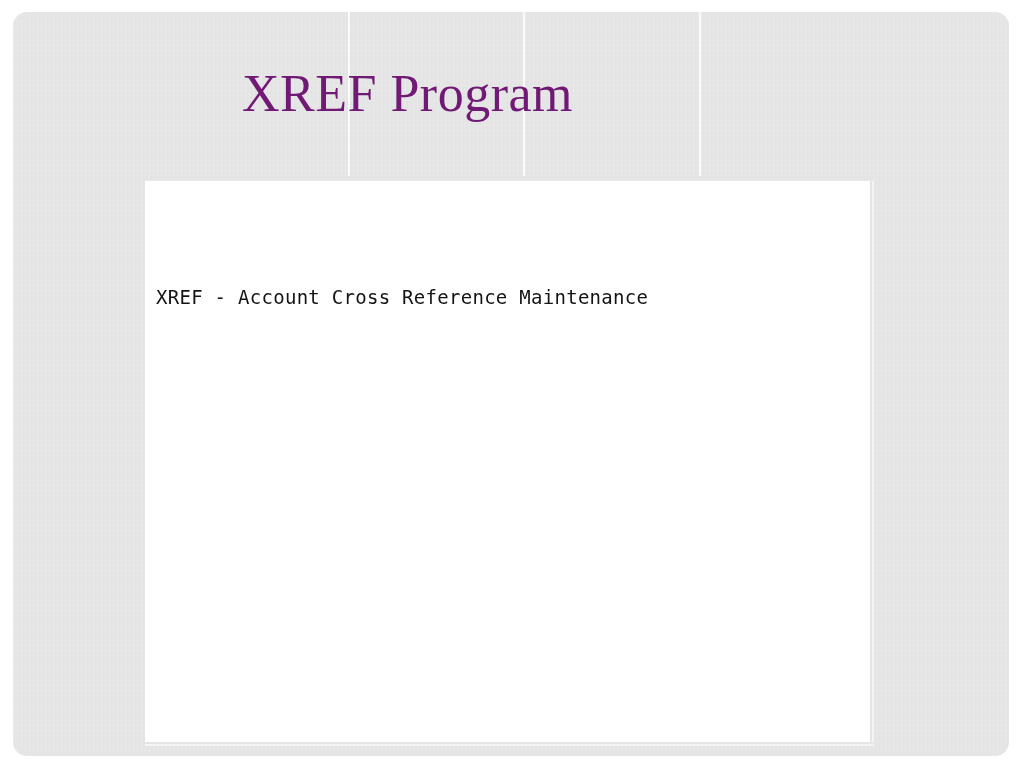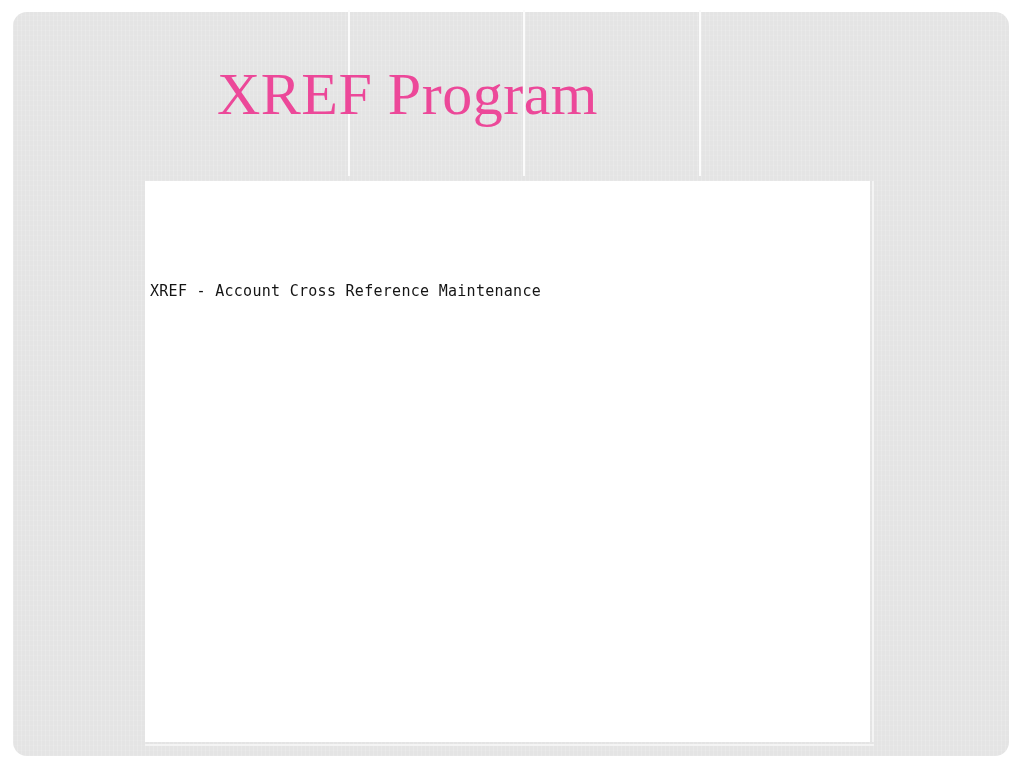--- a/index.html
+++ b/index.html
@@ -66,24 +66,24 @@
   #deco-rule-3 { left: 699px; }
 
   
   #page-title {
     position: absolute;
     left: 0;
     top: 64px;
     width: 815px;
     text-align: center;
     font-family: "Liberation Serif", "DejaVu Serif", serif;
-    font-size: 60px;
+    font-size: 52px;
     font-weight: 400;
     line-height: 60px;
-    color: #ec4899;
+    color: #701a75;
     letter-spacing: 0.5px;
     white-space: pre;
   }
 
   
   #terminal-panel {
     position: absolute;
     left: 145px;
     top: 181px;
     width: 725px;
@@ -91,24 +91,24 @@
     background: #ffffff;
     overflow: hidden;
   }
 
   #terminal-screen {
     position: absolute;
     left: 0;
     top: 0;
     width: 725px;
     height: 561px;
-    padding: 5px;
+    padding: 11px;
     margin: 0;
     font-family: "DejaVu Sans Mono", "Liberation Mono", monospace;
-    font-size: 15px;
+    font-size: 19px;
     line-height: 30px;
     letter-spacing: 0.28px;
     color: #141414;
     white-space: pre;
     font-weight: 500;
     -webkit-font-smoothing: none;
   }
 
   .term-line {
     display: block;

